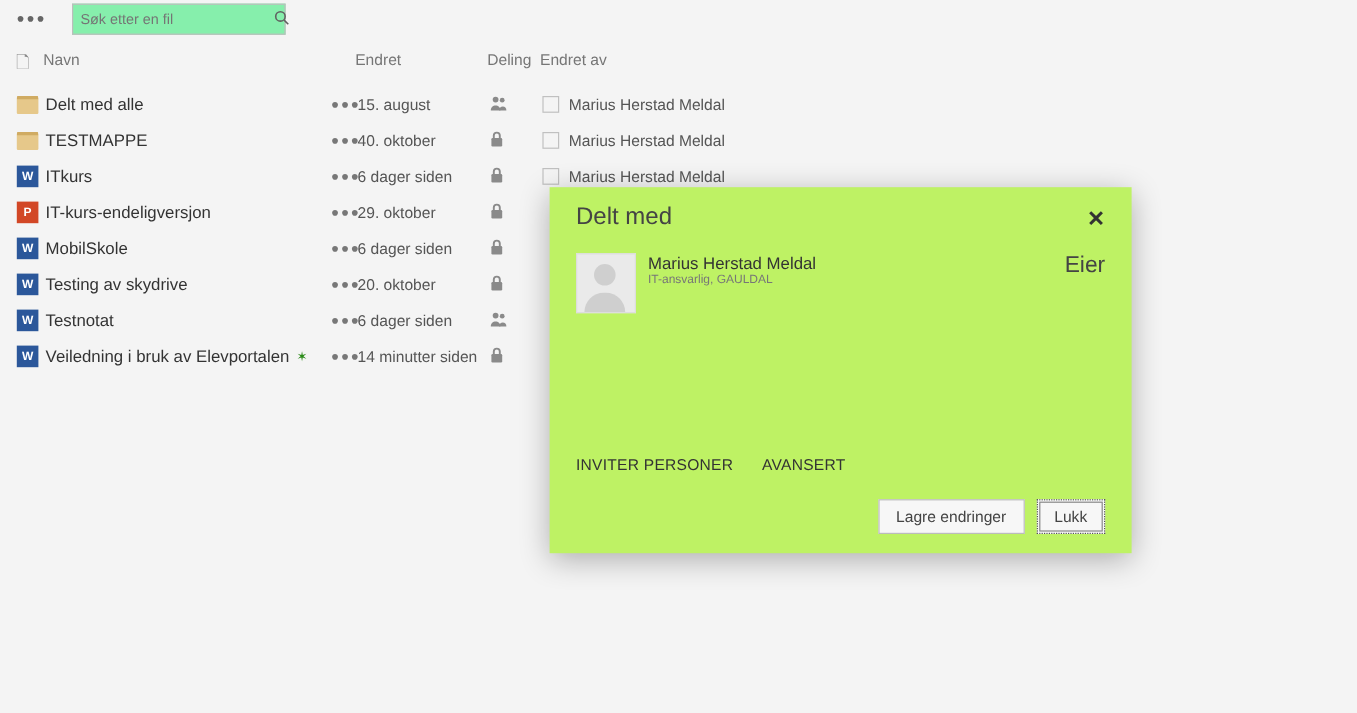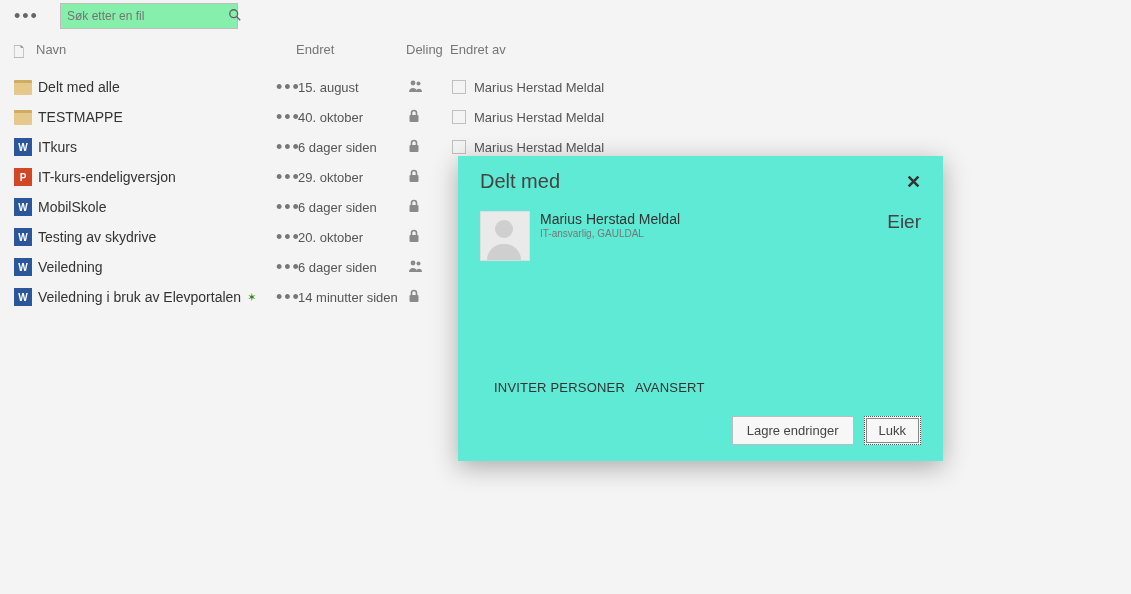--- a/index.html
+++ b/index.html
@@ -28,33 +28,33 @@
   .chk{width:12px;height:12px;border:1px solid #c0c0c0;display:inline-block}
   .fi{width:18px;height:18px;display:inline-flex;align-items:center;justify-content:center;font-size:14px}
   .fi.folder{background:#e6c88a;border-top:3px solid #d0ab62;border-radius:1px;width:18px;height:12px}
   .fi.word{background:#2b579a;color:#fff;font-weight:bold;font-size:10px}
   .fi.ppt{background:#d24726;color:#fff;font-weight:bold;font-size:10px}
   .new-badge{color:#2a8a17;font-size:11px;margin-left:6px}
   .lock{font-size:13px;color:#8a8a8a}
   .people{font-size:14px;color:#8a8a8a}
   
   .overlay{position:absolute;inset:0;background:rgba(240,240,240,0);pointer-events:none}
-  .dialog{position:absolute;left:458px;top:156px;width:485px;height:305px;background:#5eead4;box-shadow:0 6px 24px rgba(0,0,0,.3);padding:0}
+  .dialog{position:absolute;left:458px;top:156px;width:485px;height:305px;background:#bef264;box-shadow:0 6px 24px rgba(0,0,0,.3);padding:0}
   .dheader{display:flex;justify-content:space-between;align-items:center;padding:14px 22px 0 22px}
   .dtitle{font-size:20px;color:#444;font-weight:300}
   .dclose{font-size:18px;color:#333;cursor:pointer;font-weight:bold;font-family:Arial}
   .dbody{display:flex;padding:18px 22px 0 22px;gap:10px}
   .avatar{width:48px;height:48px;background:#eaeaea;position:relative;border:1px solid #ddd}
   .avatar::before{content:"";position:absolute;left:14px;top:8px;width:18px;height:18px;border-radius:50%;background:#cfcfcf}
   .avatar::after{content:"";position:absolute;left:6px;bottom:0;width:34px;height:16px;border-radius:16px 16px 0 0;background:#cfcfcf}
   .uinfo{flex:1}
   .uname{color:#333;font-size:14px}
   .urole{color:#777;font-size:10px;margin-top:1px}
   .uperm{color:#444;font-size:19px}
-  .dlinks{position:absolute;left:36px;bottom:66px;display:flex;gap:10px}
+  .dlinks{position:absolute;left:22px;bottom:66px;display:flex;gap:24px}
   .dlinks span{color:#333;font-size:13px;letter-spacing:.2px;cursor:pointer}
   .dbuttons{position:absolute;right:22px;bottom:16px;display:flex;gap:10px}
   .btn{border:1px solid #bcbcbc;background:#f7f7f7;padding:6px 14px;font-size:13px;color:#444;cursor:pointer}
   .btn.focus{border:1px dotted #555;outline:1px solid #888;outline-offset:-3px}
   .doc-icon{color:#888;font-size:14px}
 </style>
 </head>
 <body>
 
 <div class="top-bar">
@@ -177,21 +177,21 @@
             <rect x="1.5" y="6" width="9" height="7" rx="1" fill="#8a8a8a"></rect>
             <path d="M3.5 6V4a2.5 2.5 0 015 0v2" fill="none" stroke="#8a8a8a" stroke-width="1.6"></path>
           </svg></span>
       </div>
       <div class="c by"></div>
     </div>
     <div class="row">
       <div class="c icon">
         <span class="fi word">W</span>
       </div>
-      <div class="c name">Veiledning</div>
+      <div class="c name">Testnotat</div>
       <div class="c menu">•••</div>
       <div class="c mod">6 dager siden</div>
       <div class="c share">
         <span class="people"><svg width="16" height="14" viewBox="0 0 16 14">
             <circle cx="5" cy="4" r="2.4" fill="#8a8a8a"></circle>
             <circle cx="10.5" cy="4.5" r="2" fill="#8a8a8a"></circle>
             <path d="M1 13c0-2.5 1.8-4 4-4s4 1.5 4 4" fill="#8a8a8a"></path>
             <path d="M8 13c0-2 1.3-3.2 3-3.2s3 1.2 3 3.2" fill="#8a8a8a"></path>
           </svg></span>
       </div>

